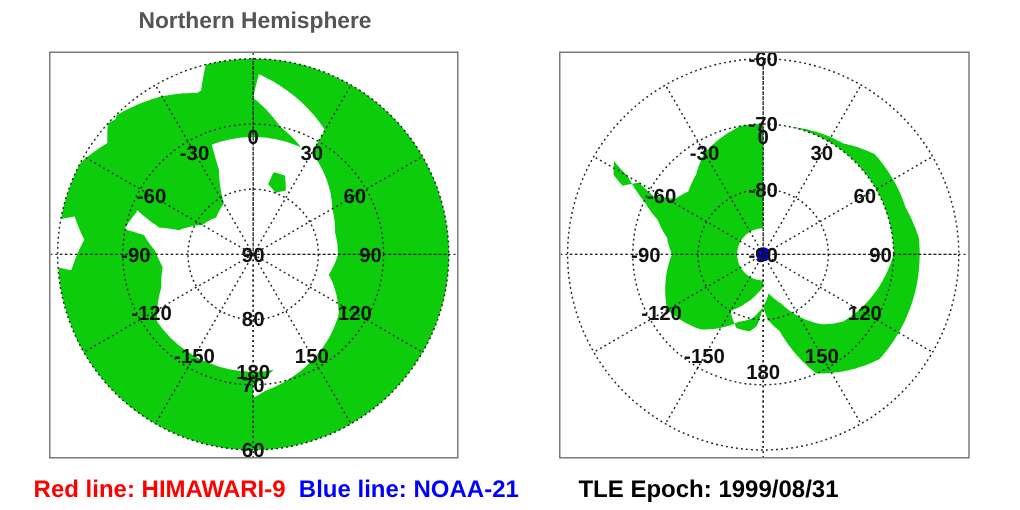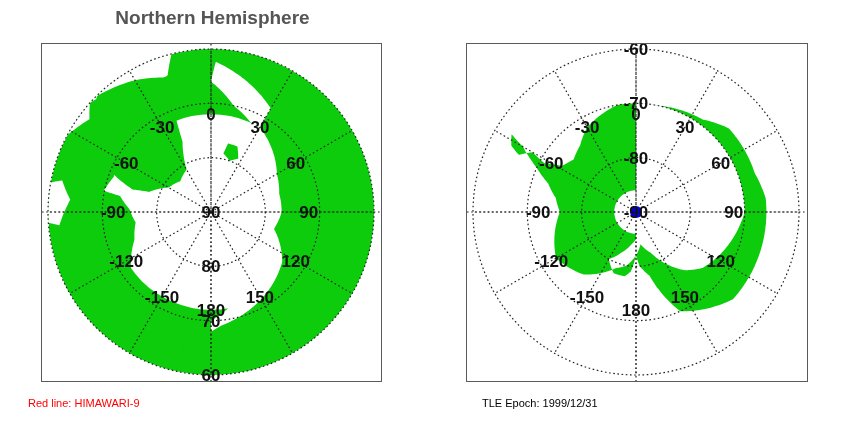--- a/index.html
+++ b/index.html
@@ -53,22 +53,22 @@
   .frame-right { left: 41px;  top: 43px; width: 342px; height: 339px; }
 
   .plot-svg {
     position: absolute;
     left: 0;
     top: 0;
   }
 
   .footer-item {
     position: absolute;
-    font-size: 11px;
-    font-weight: normal;
+    font-size: 20px;
+    font-weight: bold;
     font-family: "Liberation Sans", sans-serif;
     white-space: nowrap;
   }
   .foot-red  { left: 28px;  top: 397px; color: #ff0000; }
   .foot-blue { left: 249px; top: 397px; color: #0000ff; }
   .foot-epoch{ left: 482px; top: 397px; color: #000000; }
 </style>
 </head>
 <body>
 
@@ -192,15 +192,16 @@
             <text x="169" y="174" text-anchor="middle" font-family="'Liberation Sans', sans-serif" font-size="17" font-weight="bold" fill="#111111">-90</text>
             <text x="169" y="120" text-anchor="middle" font-family="'Liberation Sans', sans-serif" font-size="17" font-weight="bold" fill="#111111">-80</text>
             <text x="169" y="65" text-anchor="middle" font-family="'Liberation Sans', sans-serif" font-size="17" font-weight="bold" fill="#111111">-70</text>
             <text x="169" y="11" text-anchor="middle" font-family="'Liberation Sans', sans-serif" font-size="17" font-weight="bold" fill="#111111">-60</text>
           </g>
         </svg>
     </div>
   </div>
 
   <div class="footer-item foot-red">Red line: HIMAWARI-9</div>
-  <div class="footer-item foot-epoch">TLE Epoch: 1999/12/31</div>
+  <div class="footer-item foot-blue">Blue line: NOAA-21</div>
+  <div class="footer-item foot-epoch">TLE Epoch: 1999/08/31</div>
 
 </div>
 
 </body></html>

